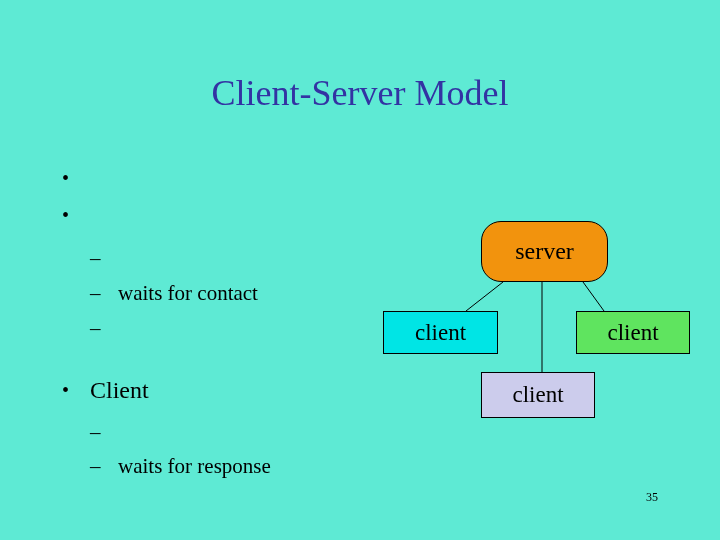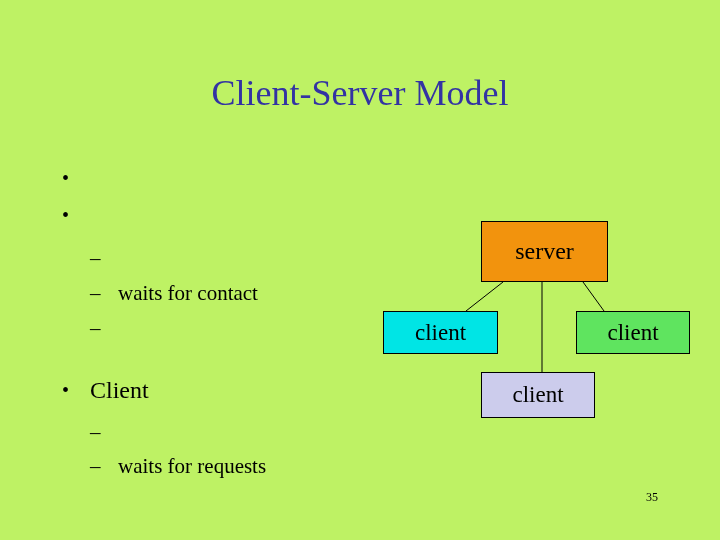--- a/index.html
+++ b/index.html
@@ -4,21 +4,21 @@
 <style>
   html, body {
     margin: 0;
     padding: 0;
     background: #ffffff;
   }
   #slide {
     position: relative;
     width: 720px;
     height: 540px;
-    background: #bef264;
+    background: #5eead4;
     overflow: hidden;
     font-family: "Liberation Serif", serif;
     color: #000000;
   }
   
   .title {
     position: absolute;
     top: 72px;
     left: 0;
     width: 720px;
@@ -69,20 +69,21 @@
     justify-content: center;
     font-size: 23px;
   }
   .node-server {
     left: 481px;
     top: 221px;
     width: 127px;
     height: 61px;
     font-size: 24px;
     background: #f2930d;
+    border-radius: 20px;
   }
   .node-client-left {
     left: 383px;
     top: 311px;
     width: 115px;
     height: 43px;
     background: #00e5e5;
   }
   .node-client-right {
     left: 576px;
@@ -141,21 +142,21 @@
     </div>
     <div class="bullet-row level1 b5">
       <span class="bullet-marker">•</span>
       <span class="bullet-text">Client</span>
     </div>
     <div class="bullet-row level2 b6">
       <span class="bullet-marker">–</span>
     </div>
     <div class="bullet-row level2 b7">
       <span class="bullet-marker">–</span>
-      <span class="bullet-text">waits for requests</span>
+      <span class="bullet-text">waits for response</span>
     </div>
   </div>
 
   <div>
     <svg id="connectors" viewBox="0 0 720 540" xmlns="http://www.w3.org/2000/svg">
       <line x1="503" y1="282" x2="466" y2="311" stroke="#000000" stroke-width="1"></line>
       <line x1="542" y1="282" x2="542" y2="372" stroke="#000000" stroke-width="1"></line>
       <line x1="583" y1="282" x2="604" y2="311" stroke="#000000" stroke-width="1"></line>
     </svg>
 

